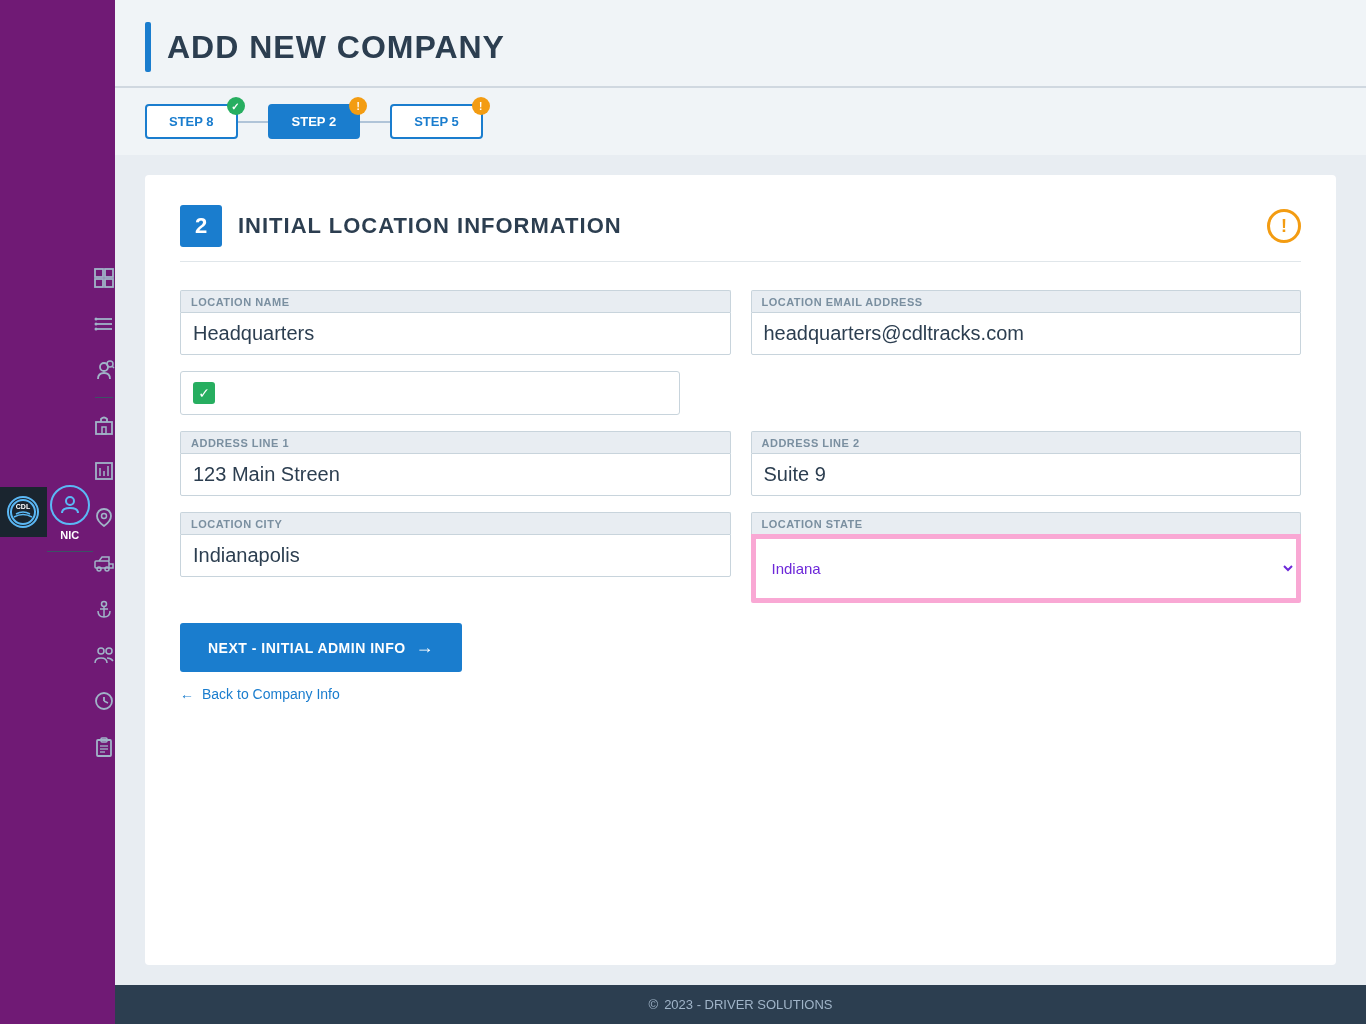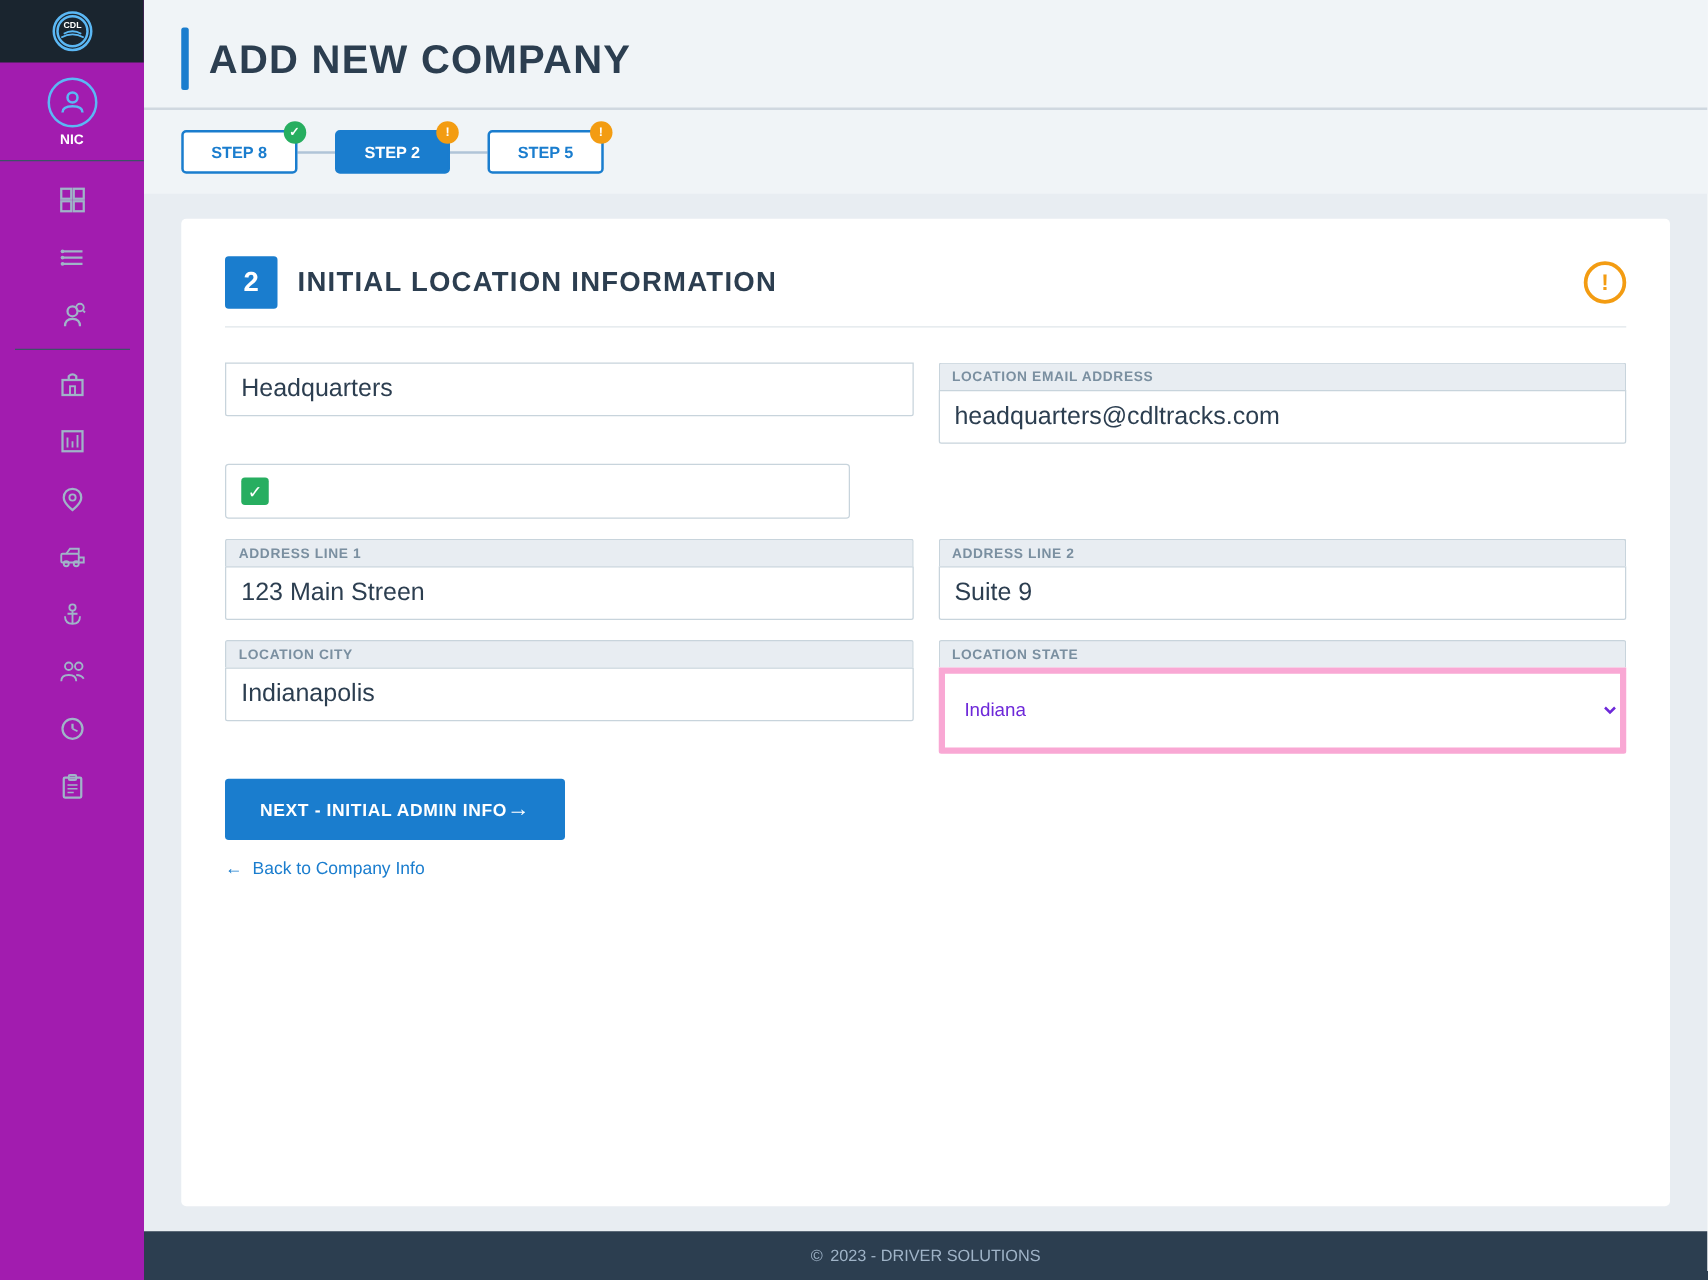--- a/index.html
+++ b/index.html
@@ -3,23 +3,23 @@
   <meta charset="utf-8">
   <style>
     * { box-sizing: border-box; margin: 0; padding: 0; }
     body { font-family: Arial, sans-serif; background: #e8edf2; display: flex; flex-direction: column; min-height: 1024px; }
 
     
     .sidebar {
       position: fixed;
       left: 0; top: 0; bottom: 0;
       width: 115px;
-      background: #a21caf;
-      display: flex;
-      flex-direction: column;
+      background: #701a75;
+      display: flex;
+      flex-direction: row;
       align-items: center;
       padding-top: 0;
       z-index: 100;
     }
     .sidebar-logo {
       width: 100%;
       background: #1a252f;
       display: flex;
       align-items: center;
       justify-content: center;
@@ -245,20 +245,21 @@
       color: #fff;
       border: none;
       border-radius: 3px;
       padding: 14px 28px;
       font-size: 14px;
       font-weight: bold;
       letter-spacing: 0.5px;
       cursor: pointer;
       display: flex;
       align-items: center;
+      gap: 10px;
       margin-top: 20px;
     }
     .btn-arrow { font-size: 18px; }
 
     .back-link {
       display: flex;
       align-items: center;
       gap: 8px;
       color: #1a7dce;
       font-size: 14px;
@@ -440,20 +441,21 @@
   <div class="form-card">
 
     <div class="section-header">
       <div class="section-num">2</div>
       <span class="section-title">INITIAL LOCATION INFORMATION</span>
       <div class="warn-icon-circle">!</div>
     </div>
 
     <div class="form-row">
       <div class="form-group">
+        <label class="form-label">LOCATION NAME</label>
         <input class="form-input" type="text" value="Headquarters" style="">
       </div>
       <div class="form-group">
         <label class="form-label">LOCATION EMAIL ADDRESS</label>
         <input class="form-input" type="text" value="headquarters@cdltracks.com" style="">
       </div>
     </div>
 
     <div class="checkbox-row">
       <div class="checkbox-check">✓</div>

